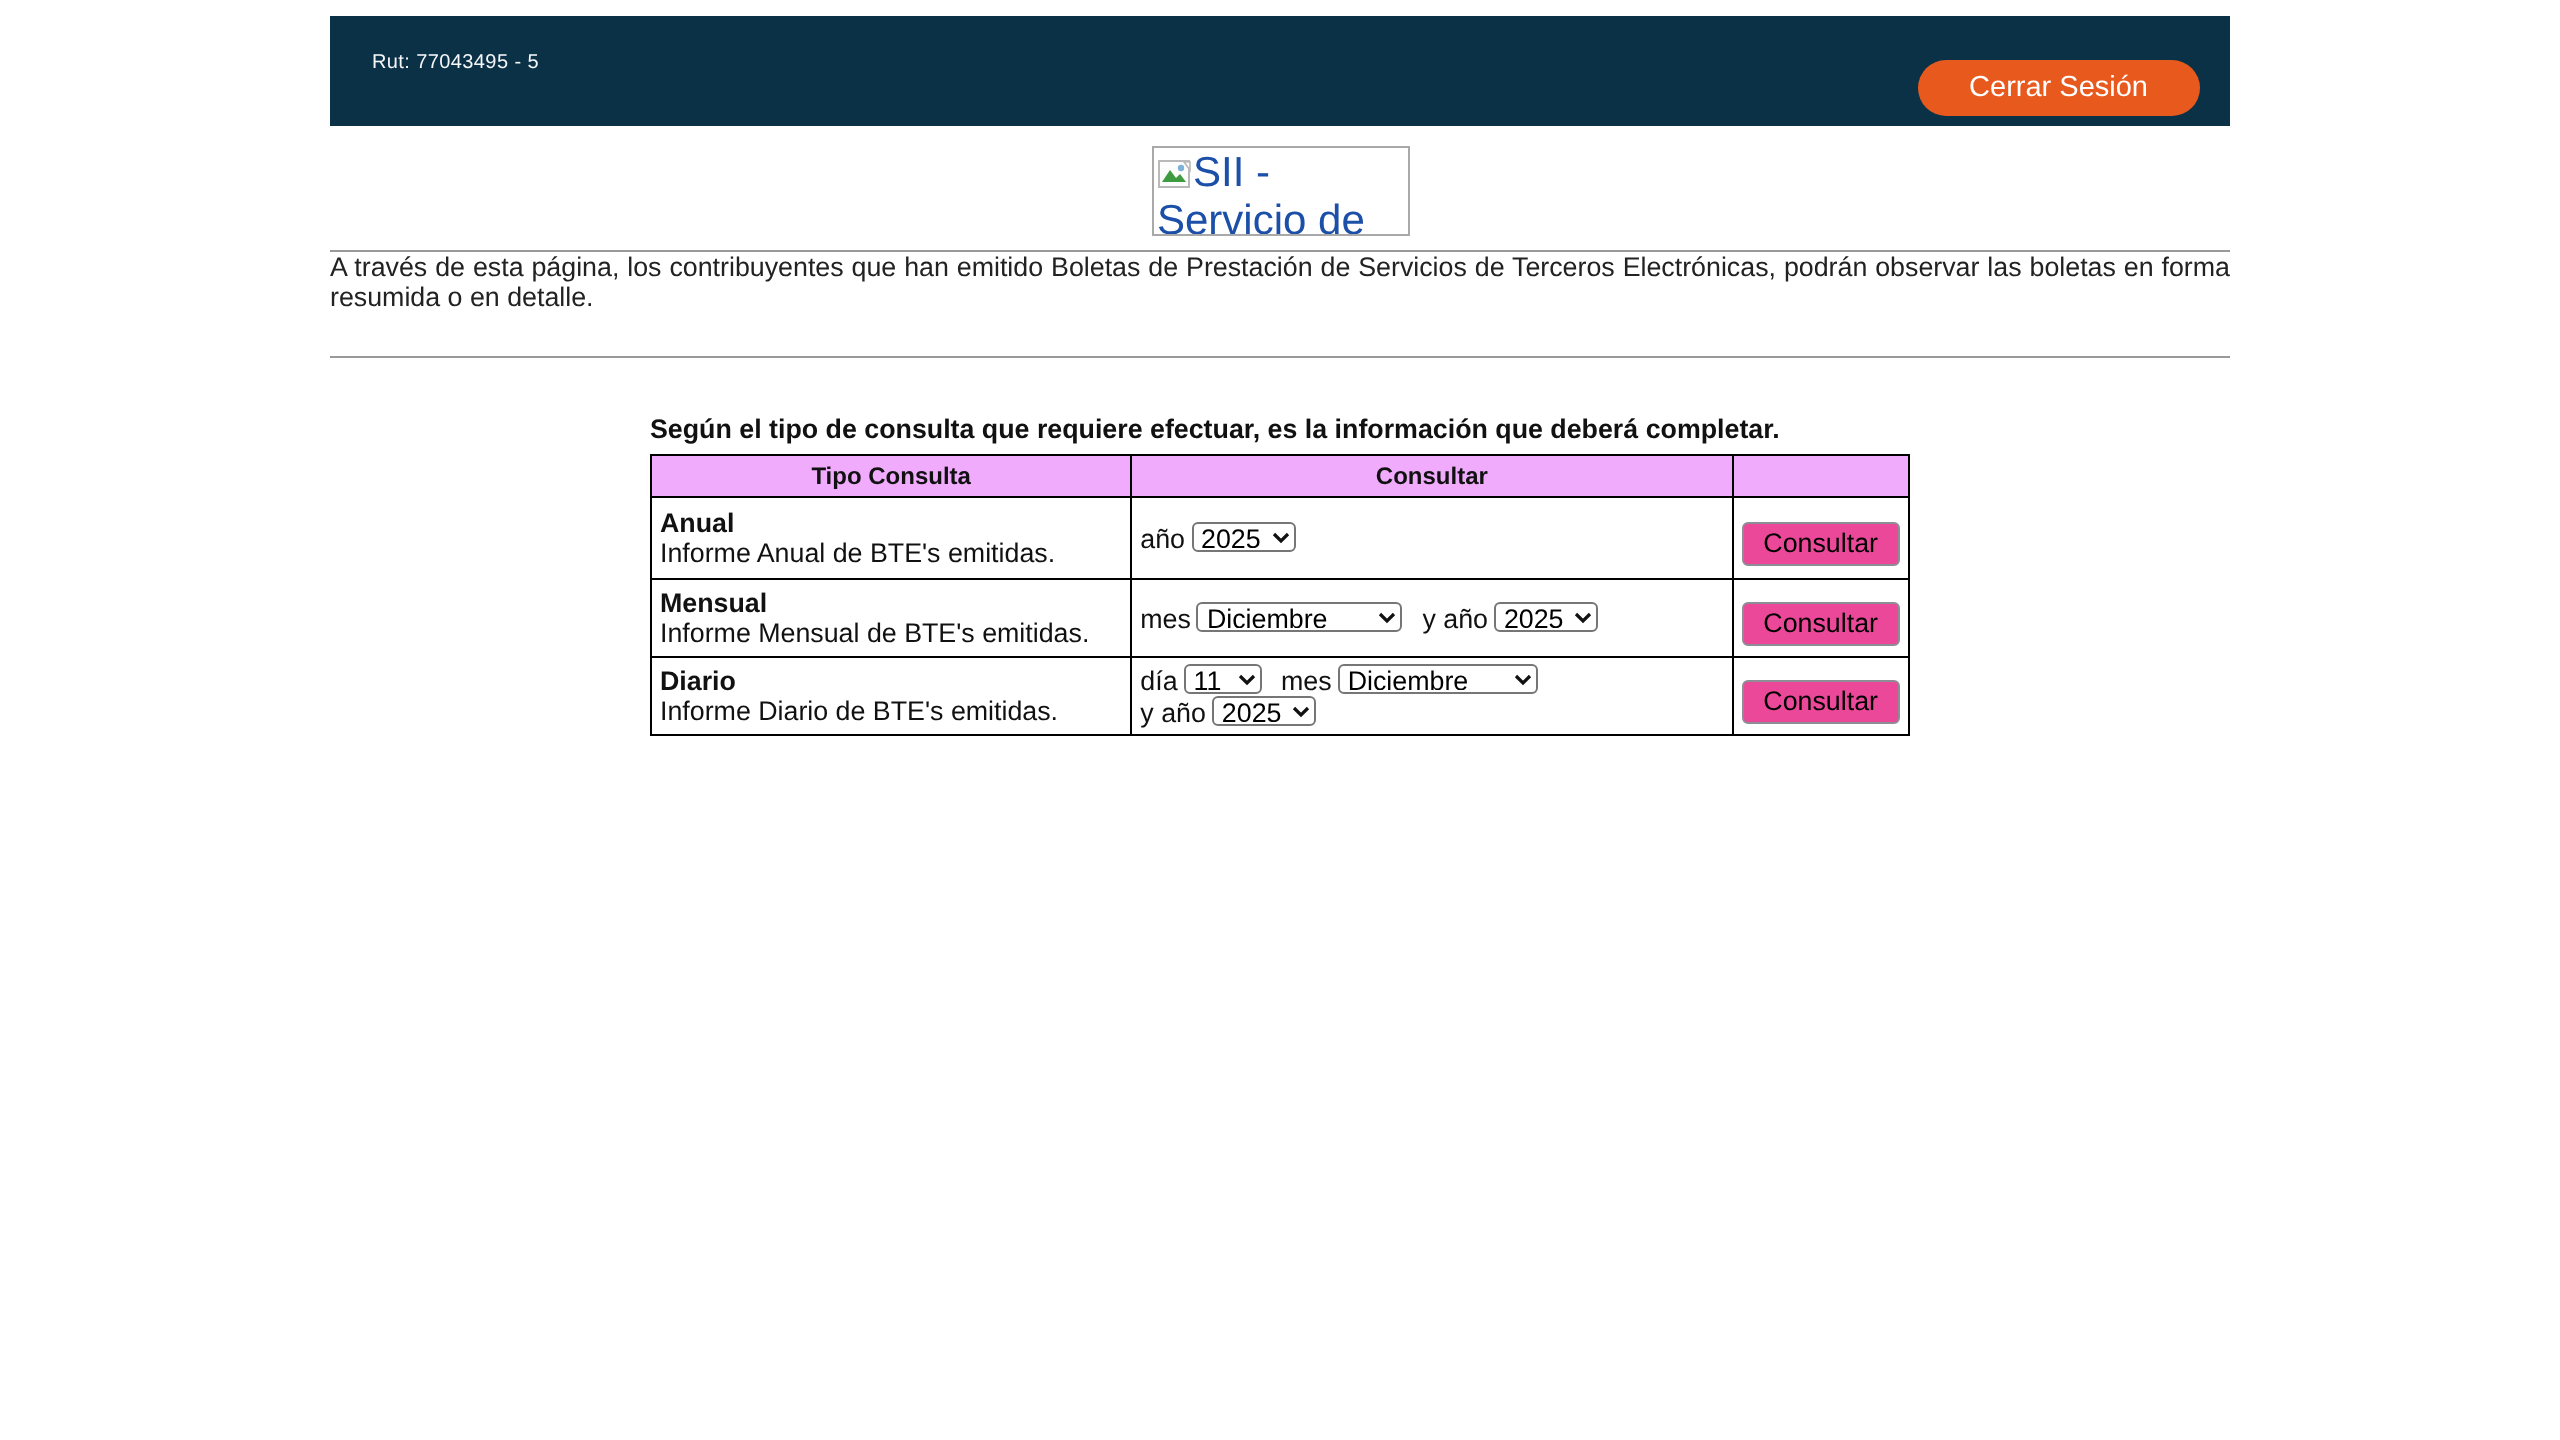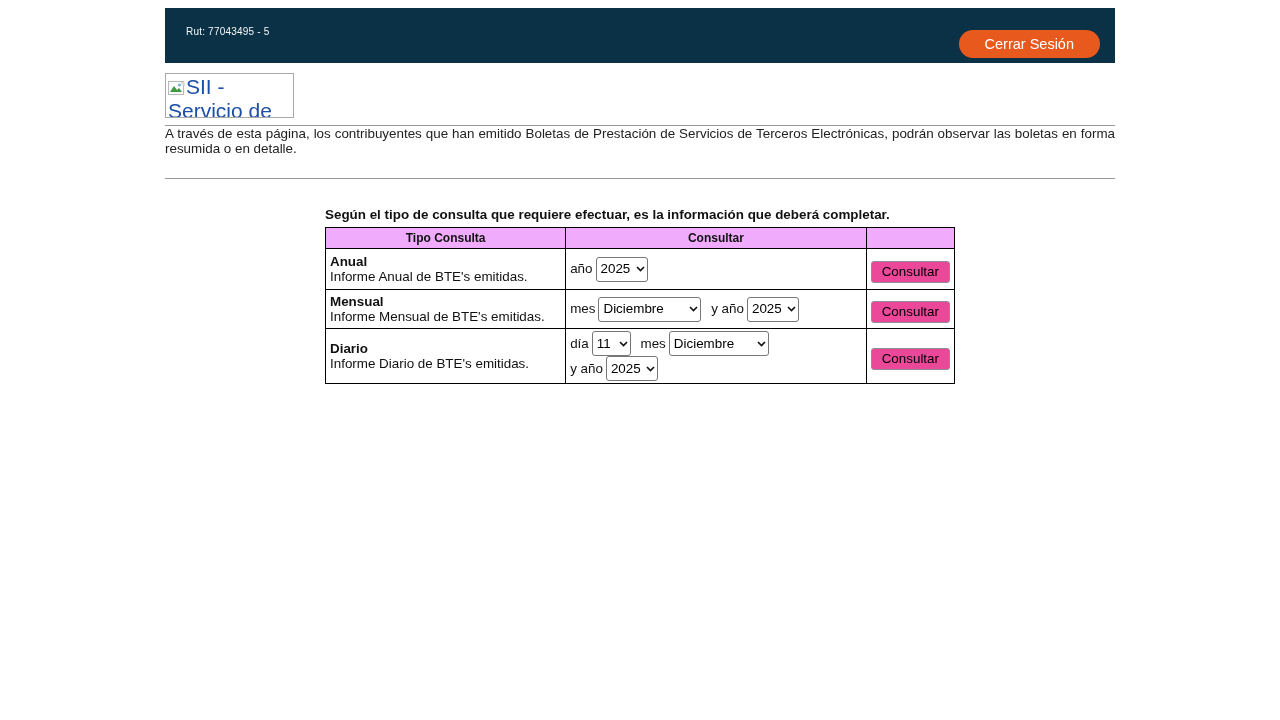--- a/index.html
+++ b/index.html
@@ -23,21 +23,21 @@
     position: absolute; right: 15px; top: 22px;
     height: 28px; padding: 0 26px;
     background: #e8591e; color: #ffffff;
     border: none; border-radius: 14px;
     font-size: 14.5px; font-family: Liberation Sans, sans-serif; cursor: pointer;
   }
 
   
   .header-row {
     height: 62px; display: flex; align-items: center;
-    justify-content: flex-start;
+    justify-content: center;
   }
   .logo-box {
     width: 129px; height: 45px; margin-top: 2px;
     border: 1px solid #a9a9a9; overflow: hidden;
     font-size: 21px; line-height: 24px; color: #1b4fa8;
     padding: 1px 0 0 2px; cursor: pointer;
   }
   .logo-box svg { vertical-align: -2px; margin-right: 1px; }
   .nav { display: flex; gap: 40px; align-items: center; }
   .nav-item { font-size: 22px; color: #1f6fad; cursor: pointer; white-space: nowrap; }
@@ -80,21 +80,21 @@
   .tipo-name { font-weight: bold; }
   .tipo-desc { font-weight: normal; }
 
   .ctrl-label { margin-right: 3px; }
   .ctrl-group { margin-right: 6px; white-space: nowrap; }
 
   .sel { position: relative; display: inline-block; }
   .sel select {
     appearance: none; -webkit-appearance: none; -moz-appearance: none;
     border: 1px solid #767676; border-radius: 3px; background: #ffffff;
-    height: 25px; font-size: 13.4px; font-family: inherit; color: #000;
+    height: 15px; font-size: 13.4px; font-family: inherit; color: #000;
     padding: 0 15px 1px 4px; cursor: pointer;
   }
   .sel .chev {
     position: absolute; right: 3px; top: 50%; margin-top: -3px;
     pointer-events: none; line-height: 0;
   }
   .sel-year select  { width: 52px; }
   .sel-month select { width: 103px; }
   .sel-month-sm select { width: 100px; }
   .sel-day select   { width: 39px; }

